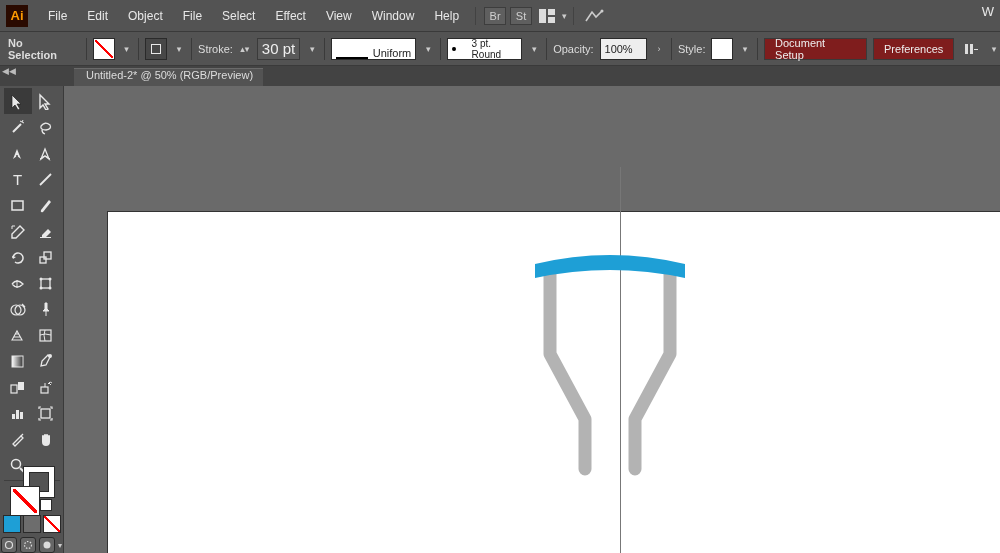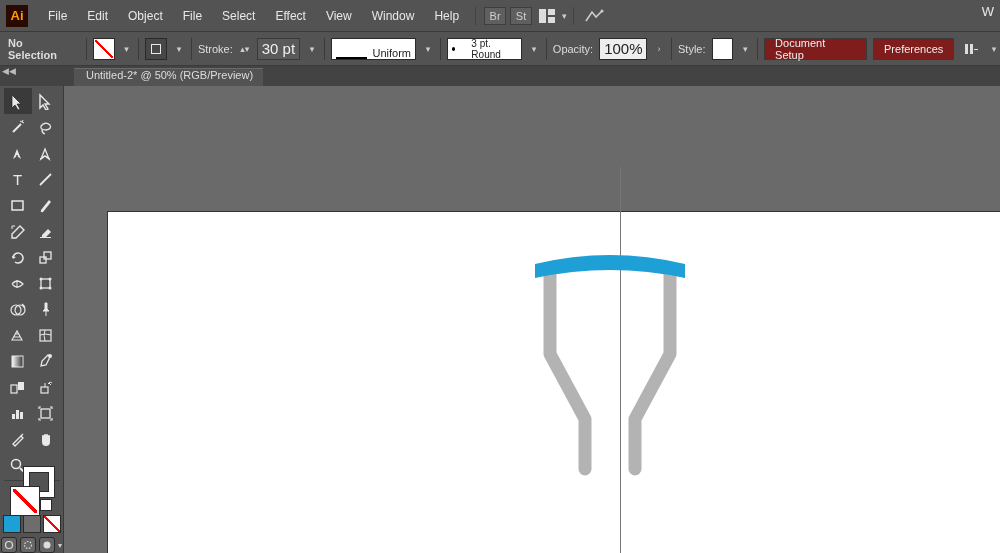--- a/index.html
+++ b/index.html
@@ -20,21 +20,21 @@
   .swatch-fill::after{content:"";position:absolute;left:1px;top:1px;right:1px;bottom:1px;background:linear-gradient(to top right,transparent 45%,red 45%,red 55%,transparent 55%);}
   .mini-chev { width:12px; height:22px; display:flex; align-items:center; justify-content:center; font-size:9px; color:#ccc; }
   .swatch-stroke { width:22px; height:22px; background:#474747; border:1px solid #2a2a2a; display:flex; align-items:center; justify-content:center; }
   .swatch-stroke > span{ width:10px; height:10px; border:1px solid #e8e8e8; display:block; }
   .label { font-size:11px; color:#ddd; }
   .num-field { width:44px; height:22px; background:#5a5a5a; border:1px solid #3a3a3a; display:flex; align-items:center; justify-content:center; font-size:15px; color:#eee; }
   .stroke-style { width:86px; height:22px; background:#fff; color:#222; display:flex; align-items:flex-end; justify-content:flex-end; padding:0 4px; gap:5px; border:1px solid #2a2a2a; font-size:11px;}
   .stroke-style .line{flex:1;height:2px;background:#000;}
   .profile-box { width:76px; height:22px; background:#fff; color:#222; display:flex; align-items:center; gap:16px; border:1px solid #2a2a2a; font-size:10px; padding:0 4px;}
   .profile-box .dot{width:4px;height:4px;border-radius:50%;background:#000;}
-  .opacity-field { width:48px; height:22px; background:#eee; color:#222; display:flex; align-items:center; padding:0 4px; border:1px solid #2a2a2a; font-size:15px;}
+  .opacity-field { width:48px; height:22px; background:#eee; color:#222; display:flex; align-items:center; padding:0 4px; border:1px solid #2a2a2a; font-size:11px;}
   .style-swatch{ width:22px; height:22px; background:#fff; border:1px solid #2a2a2a;}
   .btn{ height:22px; padding:0 10px; display:flex; align-items:center; font-size:11px; color:#eee; border:1px solid #3a3a3a; background:#7f1d1d; cursor:pointer;}
   .ctrl-divider{width:1px;height:22px;background:#3a3a3a;}
   .panel-toggle-icon{width:22px;height:22px;display:flex;align-items:center;justify-content:center;}
   
   .tabbar { height:24px; background:#434343; display:flex; align-items:flex-end; padding-left:74px; }
   .tabbar .collapse{position:absolute;left:2px;top:66px;font-size:9px;color:#bbb;}
   .doc-tab { height:22px; background:#535353; padding:0 10px 0 12px; display:flex; align-items:center; gap:10px; font-size:11px; color:#ddd; border-top:1px solid #6a6a6a;flex-direction:column;}
   .doc-tab .x{font-size:13px; color:#ccc; cursor:pointer;}
   

